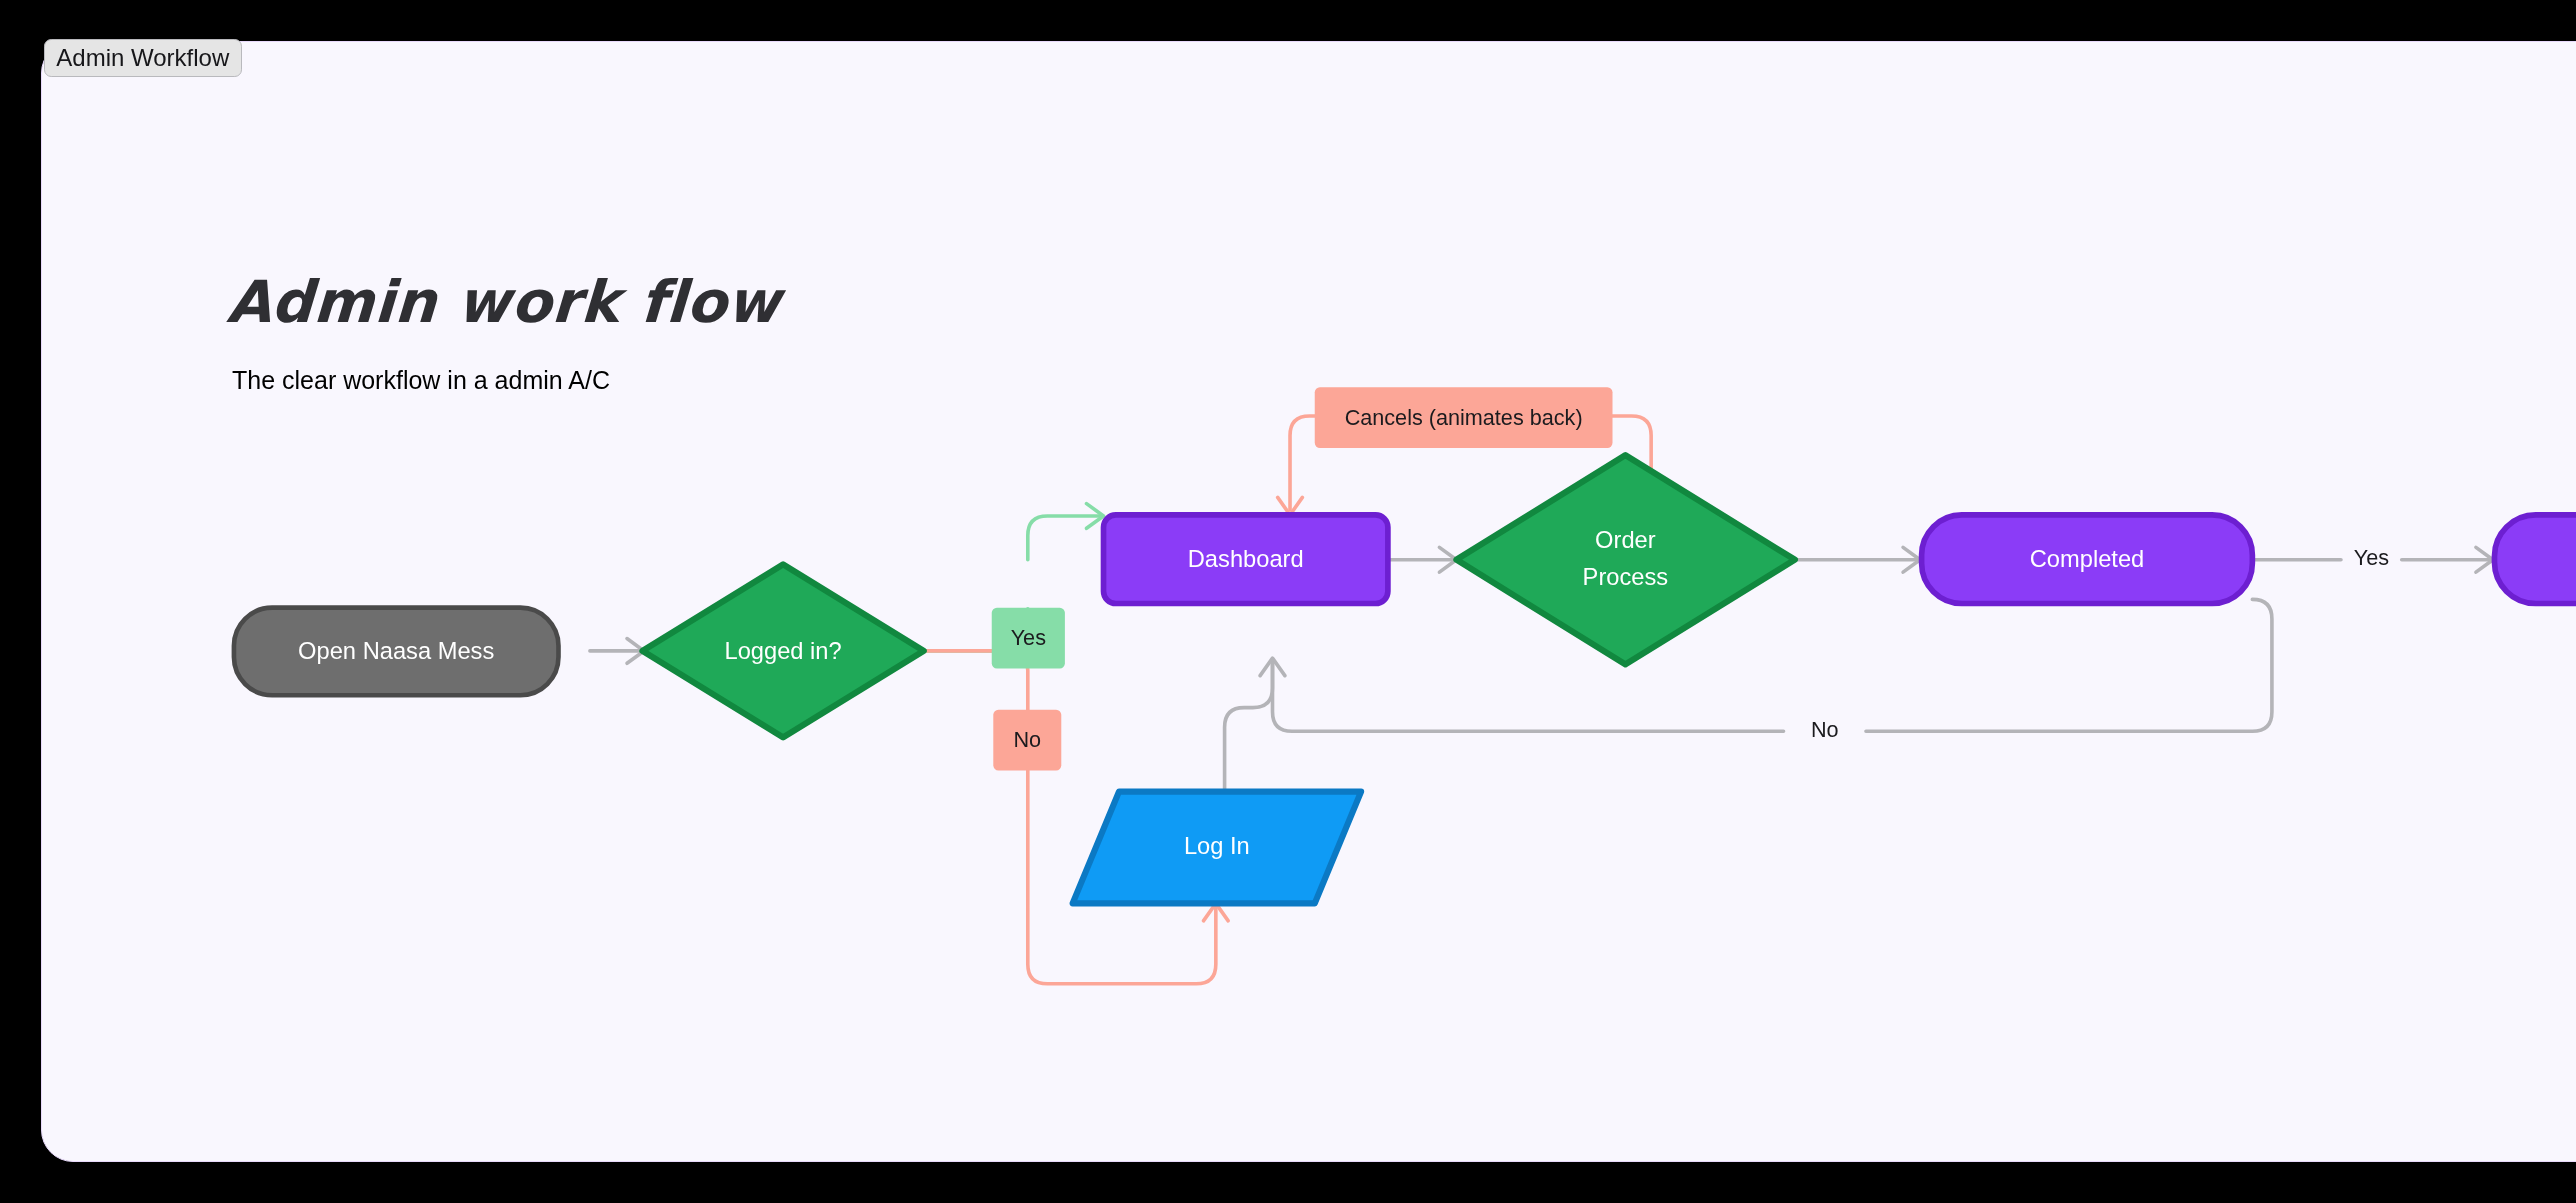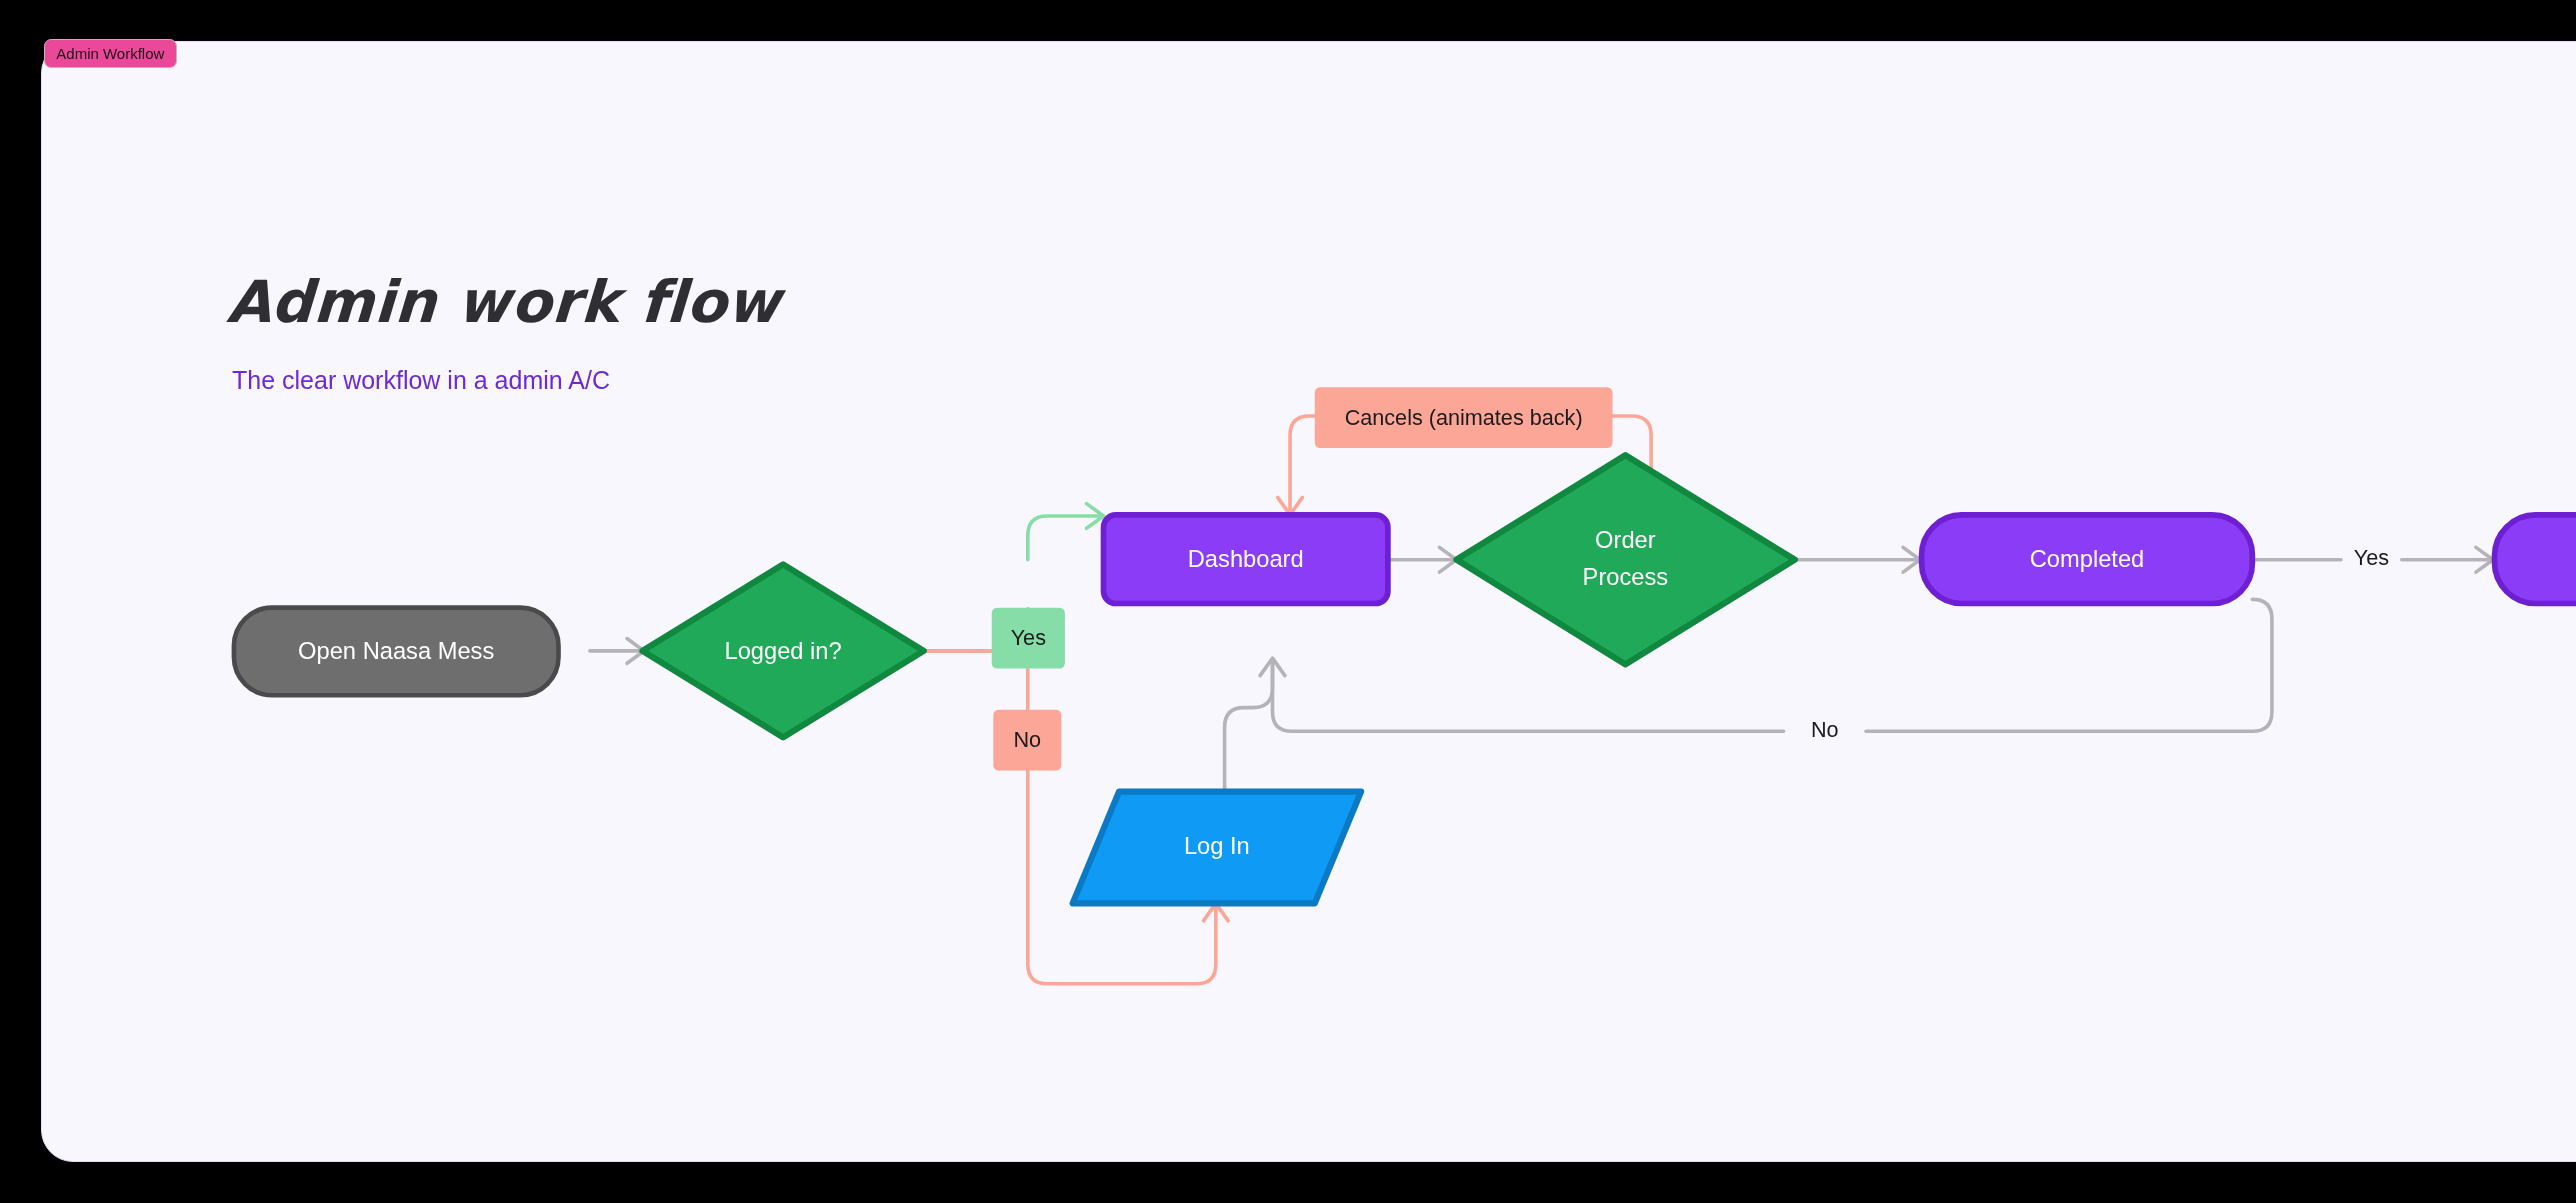--- a/index.html
+++ b/index.html
@@ -26,25 +26,25 @@
     border: 1.5px solid #e8d9fb;
     border-radius: 32px;
     box-sizing: border-box;
     overflow: hidden;
   }
 
   
   #tab {
     position: absolute;
     left: 44px; top: 39px;
-    background: #ec4899;
+    background: #e5e5e5;
     border: 1px solid #b9b9bd;
     border-radius: 7.2px;
     padding: 5.7px 11.3px 6.7px 11.3px;
-    font-size: 15px;
+    font-size: 24px;
     line-height: 1;
     color: #17171a;
     white-space: nowrap;
     z-index: 40;
   }
 
   
   #heading {
     position: absolute;
     left: 190px; top: 231px;
@@ -58,21 +58,21 @@
     letter-spacing: 0.5px;
     color: #2f2f33;
     line-height: 1;
     margin: 0;
     transform: skewX(-6deg);
   }
   #subtitle {
     margin: 0;
     padding-top: 37px;
     font-size: 25px;
-    color: #6d28d9;
+    color: #000000;
     line-height: 1;
   }
 
   
   #diagram {
     position: absolute;
     left: 0; top: 0;
     width: 3446px; height: 1121px;
   }
 

